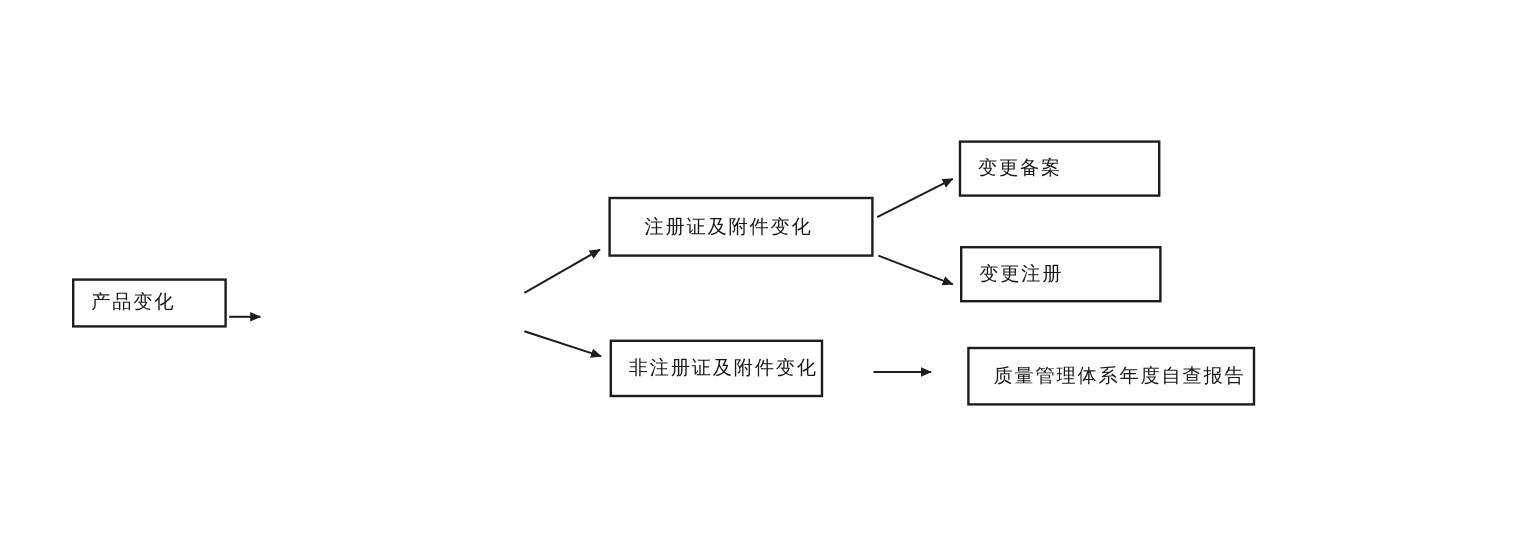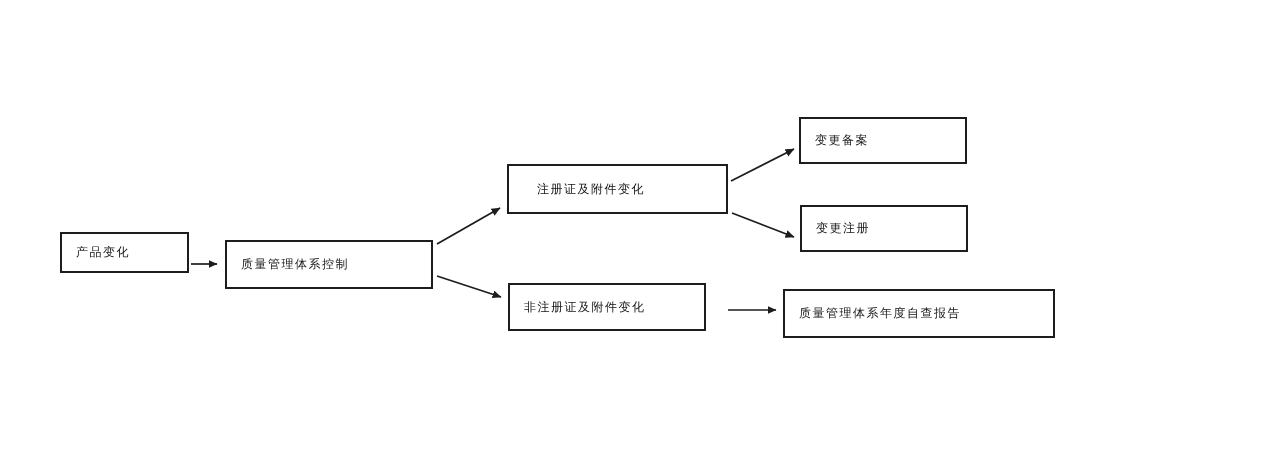--- a/index.html
+++ b/index.html
@@ -25,32 +25,32 @@
   }
   .node {
     position: absolute;
     box-sizing: border-box;
     border: 2px solid #1d1d1d;
     background: #ffffff;
     display: flex;
     align-items: center;
     padding-left: 14px;
     padding-right: 6px;
-    font-size: 12px;
+    font-size: 16px;
     letter-spacing: 1.5px;
     color: #171717;
     white-space: nowrap;
   }
   #node-product-change      { left: 60px;  top: 232px; width: 129px; height: 41px; }
   #node-qms-control         { left: 225px; top: 240px; width: 208px; height: 49px; }
   #node-cert-change         { left: 507px; top: 164px; width: 221px; height: 50px; padding-left: 28px; }
-  #node-non-cert-change     { left: 508px; top: 283px; width: 198px; height: 48px; }
+  #node-non-cert-change     { left: 508px; top: 283px; width: 178px; height: 48px; }
   #node-change-filing       { left: 799px; top: 117px; width: 168px; height: 47px; }
   #node-change-registration { left: 800px; top: 205px; width: 168px; height: 47px; font-family: Liberation Serif, serif; }
-  #node-annual-report       { left: 783px; top: 289px; width: 272px; height: 49px; }
+  #node-annual-report       { left: 806px; top: 289px; width: 240px; height: 49px; justify-content: flex-end; }
   .edge-line {
     stroke: #1d1d1d;
     stroke-width: 1.7;
     fill: none;
   }
 </style>
 </head>
 <body>
 
 <div class="canvas">
@@ -66,23 +66,20 @@
     <line class="edge-line" x1="437" y1="276" x2="501" y2="297" marker-end="url(#arrowhead)"></line>
     <line class="edge-line" x1="731" y1="181" x2="794" y2="149" marker-end="url(#arrowhead)"></line>
     <line class="edge-line" x1="732" y1="213" x2="794" y2="237" marker-end="url(#arrowhead)"></line>
     <line class="edge-line" x1="728" y1="310" x2="776" y2="310" marker-end="url(#arrowhead)"></line>
   </svg>
 
   <div class="node" id="node-product-change">
     <span>产品变化</span>
   </div>
 
-  <div class="node" id="node-qms-control">
-    <span>质量管理体系控制</span>
-  </div>
 
   <div class="node" id="node-cert-change">
     <span>注册证及附件变化</span>
   </div>
 
   <div class="node" id="node-non-cert-change">
     <span>非注册证及附件变化</span>
   </div>
 
   <div class="node" id="node-change-filing">

